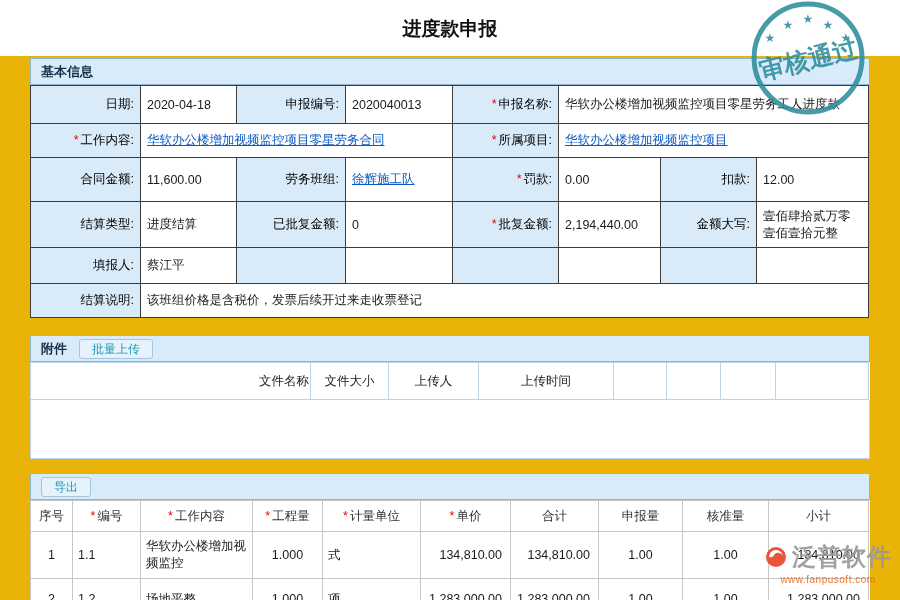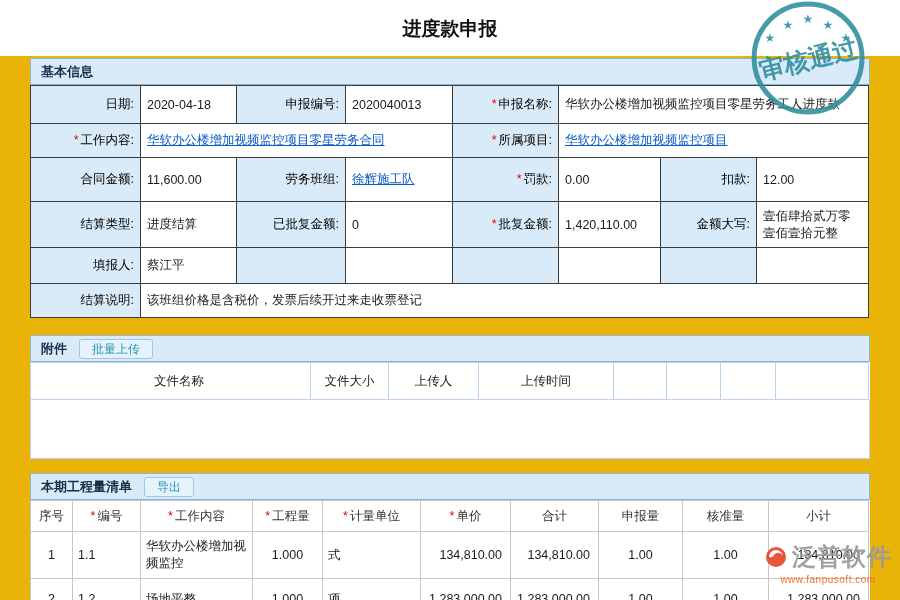--- a/index.html
+++ b/index.html
@@ -25,21 +25,21 @@
   table{border-collapse:collapse;table-layout:fixed;width:838px;}
   .binfo td{border:1px solid #3c3c3c;font-size:12.5px;padding:3px 6px;vertical-align:middle;word-break:break-all;}
   .binfo .lbl{background:#d9ebf9;text-align:right;white-space:nowrap;color:#000;}
   .binfo .val{background:#ffffff;text-align:left;}
   .req{color:#e60000;margin-right:2px;font-size:12.5px;}
   a.lnk{color:#0b5bc4;text-decoration:underline;cursor:pointer;}
 
   
   .panel{background:#ffffff;}
   .attach-table td{border:1px solid #b9d4ec;font-size:12.5px;color:#222;height:34px;background:#fff;}
-  .attach-table .h-left{text-align:center;padding-left:18px;}
+  .attach-table .h-left{text-align:right;padding-left:18px;}
   .attach-table .h-center{text-align:center;}
   .attach-empty{height:58px;background:#ffffff;border:1px solid #b9d4ec;border-top:none;}
 
   
   .qty-table td{border:1px solid #c6c6c6;font-size:12.5px;background:#fff;padding:3px 5px;}
   .qty-table .hd{text-align:center;height:24px;color:#333;}
   .qty-table .c{text-align:center;}
   .qty-table .l{text-align:left;}
   .qty-table .r{text-align:right;padding-right:8px;}
   .qty-table .row1 td{height:40px;}
@@ -114,21 +114,21 @@
       <td class="val">0.00</td>
       <td class="lbl"><span>扣款:</span></td>
       <td class="val">12.00</td>
     </tr>
     <tr style="height:46px">
       <td class="lbl"><span>结算类型:</span></td>
       <td class="val">进度结算</td>
       <td class="lbl"><span>已批复金额:</span></td>
       <td class="val">0</td>
       <td class="lbl"><span class="req">*</span><span>批复金额:</span></td>
-      <td class="val">1,420,110.00</td>
+      <td class="val">2,194,440.00</td>
       <td class="lbl"><span>金额大写:</span></td>
       <td class="val">壹佰肆拾贰万零壹佰壹拾元整</td>
     </tr>
     <tr style="height:36px">
       <td class="lbl"><span>填报人:</span></td>
       <td class="val">蔡江平</td>
       <td class="lbl"></td>
       <td class="val"></td>
       <td class="lbl"></td>
       <td class="val"></td>
@@ -171,21 +171,20 @@
         <td></td>
       </tr>
     </tbody>
       </table>
     <div class="attach-empty"></div>
   </div>
 
   <div style="height:14px"></div>
   <div class="panel">
     <div class="bar">
-      <span>本期工程量清单</span>
       <button class="bar-btn">导出</button>
     </div>
     <table class="qty-table">
       <colgroup>
         <col style="width:42px">
           <col style="width:68px">
           <col style="width:112px">
           <col style="width:70px">
           <col style="width:98px">
         <col style="width:90px">

